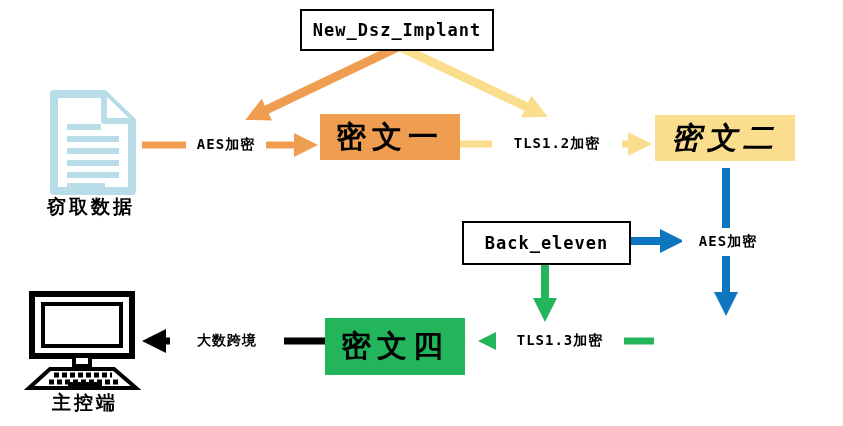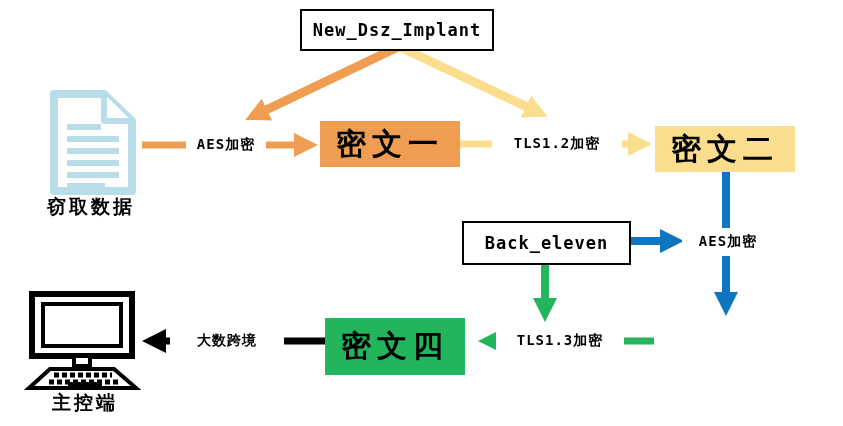--- a/index.html
+++ b/index.html
@@ -17,22 +17,22 @@
   }
   #implant-box { left:300px; top:9px;  width:190px; height:38px; }
   #backdoor-box{ left:462px; top:221px; width:165px; height:40px; }
 
   .cipher-box {
     position:absolute; z-index:2; width:140px; height:46px;
     display:flex; align-items:center; justify-content:center;
     font-size:30px; font-weight:700; color:#000; letter-spacing:6px;
     font-family:"DejaVu Sans","Liberation Sans",sans-serif;
   }
-  #cipher1 { left:320px; top:121px; background:var(--c-orange); }
-  #cipher2 { left:655px; top:126px; background:var(--c-yellow); }
+  #cipher1 { left:320px; top:114px; background:var(--c-orange); }
+  #cipher2 { left:655px; top:115px; background:var(--c-yellow);font-style:italic; }
   #cipher3 { left:655px; top:318px; height:45px; background:var(--c-blue); }
   #cipher4 { left:325px; top:318px; height:57px; background:var(--c-green); }
 
   .edge-label {
     position:absolute; z-index:3; background:#ffffff; color:#000;
     font-size:14px; font-weight:600; letter-spacing:1px; text-align:center;
     font-family:"DejaVu Sans Mono","Liberation Mono",monospace;
     display:flex; align-items:center; justify-content:center;
   }
   #label-aes-1 { left:186px; top:131px; width:80px;  height:28px; }

